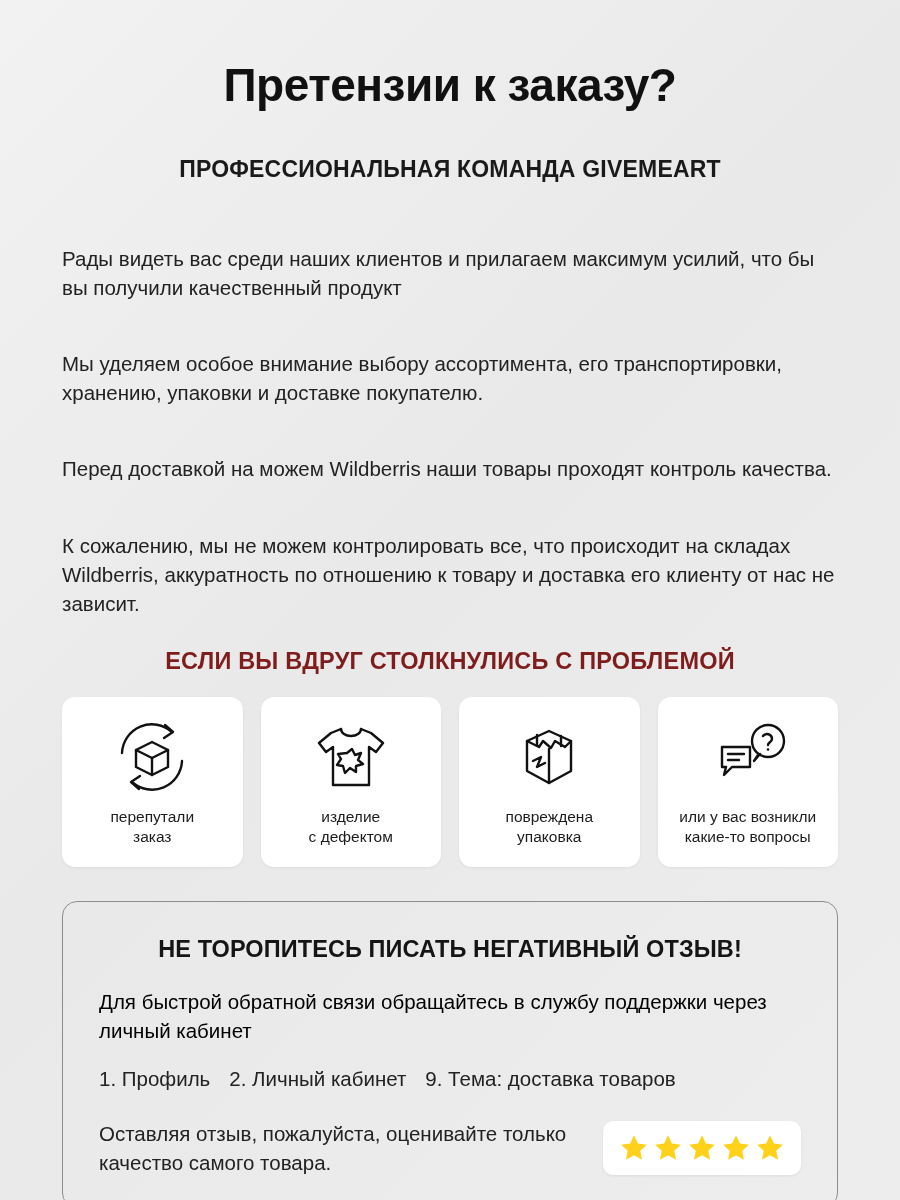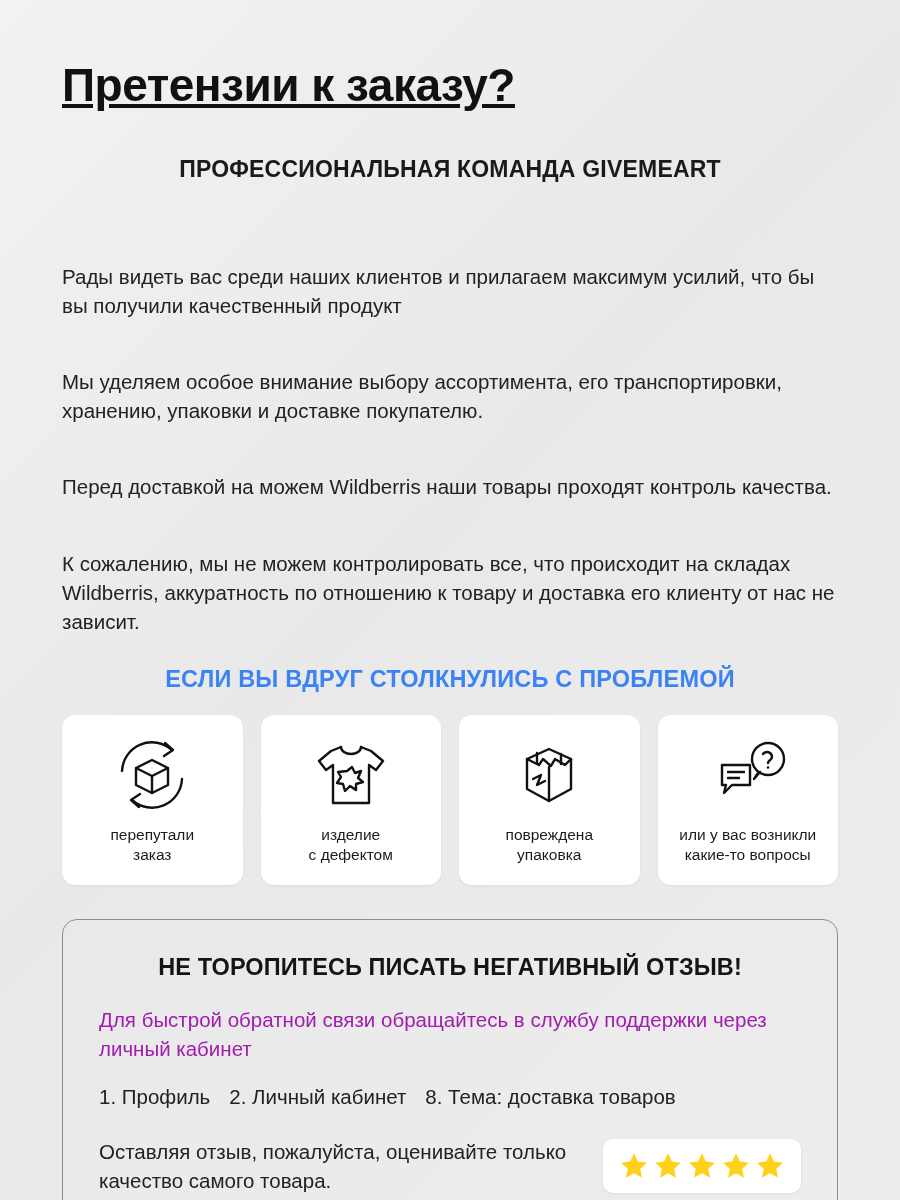--- a/index.html
+++ b/index.html
@@ -16,37 +16,36 @@
   .page {
     width: 900px;
     height: 1200px;
     padding: 44px 62px 20px 62px;
     display: flex;
     flex-direction: column;
   }
 
   
   .main-title {
-    text-align: left;
+    text-align: center;
     font-size: 46px;
     font-weight: bold;
     letter-spacing: -0.5px;
     margin-top: 14px;
     margin-bottom: 44px;
     color: #111;
-    text-decoration: underline;
   }
 
   
   .section-heading {
     text-align: center;
     font-size: 23px;
     font-weight: bold;
     letter-spacing: 0.2px;
-    margin-bottom: 32px;
+    margin-bottom: 14px;
     color: #1a1a1a;
   }
 
   .paragraph {
     font-size: 20.5px;
     line-height: 1.42;
     color: #222;
     margin-bottom: 20px;
     margin-top: 47px;
   }
@@ -54,21 +53,21 @@
   .paragraph:last-child { margin-bottom: 0; }
 
   
   .problem-heading {
     text-align: center;
     font-size: 23.5px;
     font-weight: bold;
     letter-spacing: 0.2px;
     margin-top: 30px;
     margin-bottom: 22px;
-    color: #3b82f6;
+    color: #7f1d1d;
   }
 
   
   .cards {
     display: grid;
     grid-template-columns: repeat(4, 1fr);
     gap: 18px;
   }
 
   .card {
@@ -113,21 +112,21 @@
     font-size: 23.5px;
     font-weight: bold;
     letter-spacing: 0.1px;
     color: #151515;
     margin-bottom: 24px;
   }
 
   .notice-text {
     font-size: 20.5px;
     line-height: 1.42;
-    color: #a21caf;
+    color: #000000;
     margin-bottom: 22px;
   }
 
   .steps {
     display: flex;
     gap: 19px;
     font-size: 20.5px;
     color: #222;
     margin-bottom: 28px;
   }
@@ -240,21 +239,21 @@
 
   </div>
 
   <div class="notice">
     <div class="notice-title">НЕ ТОРОПИТЕСЬ ПИСАТЬ НЕГАТИВНЫЙ ОТЗЫВ!</div>
     <p class="notice-text">Для быстрой обратной связи обращайтесь в службу поддержки через личный кабинет</p>
 
     <div class="steps">
       <span class="step">1.  Профиль</span>
       <span class="step">2.  Личный кабинет</span>
-      <span class="step">8.  Тема: доставка товаров</span>
+      <span class="step">9.  Тема: доставка товаров</span>
     </div>
 
     <div class="rating-row">
       <p class="rating-text">Оставляя отзыв, пожалуйста, оценивайте только качество самого товара.</p>
       <div class="stars-box">
         <svg class="star" viewBox="0 0 24 24">
             <path d="M12 1.8l3.1 6.6 7.2.9-5.3 4.9 1.4 7.1L12 17.8 5.6 21.3 7 14.2 1.7 9.3l7.2-.9z" fill="#FFD11A"></path>
           </svg>
         <svg class="star" viewBox="0 0 24 24">
             <path d="M12 1.8l3.1 6.6 7.2.9-5.3 4.9 1.4 7.1L12 17.8 5.6 21.3 7 14.2 1.7 9.3l7.2-.9z" fill="#FFD11A"></path>

